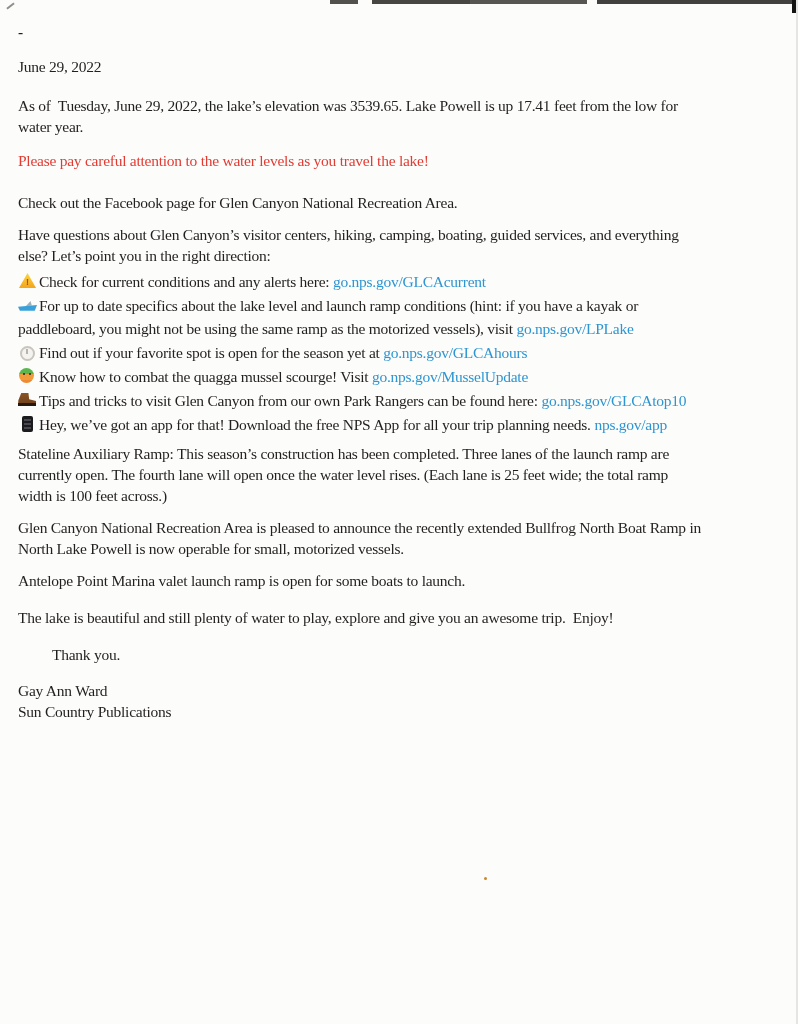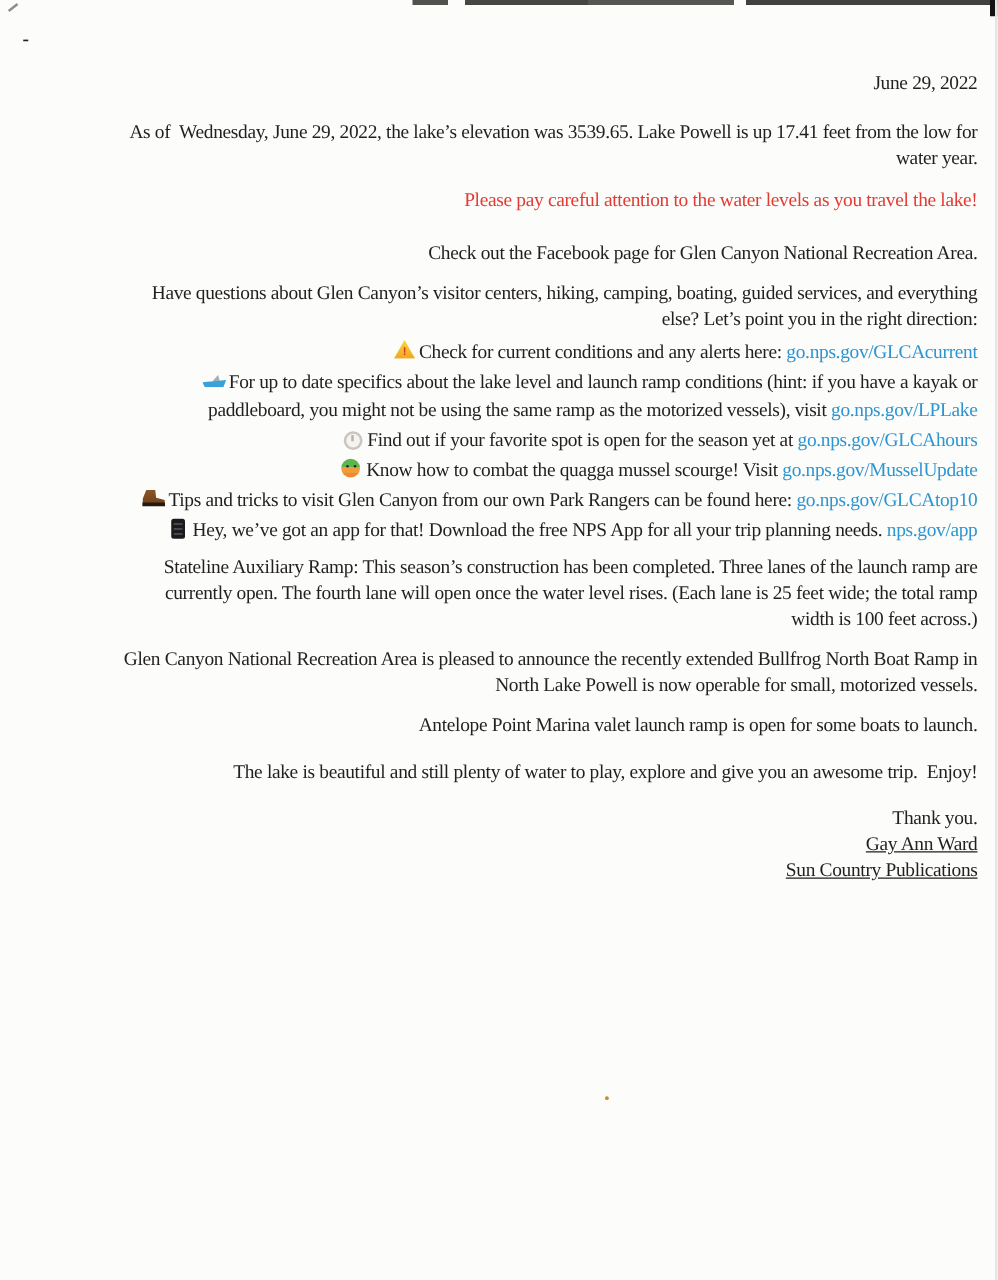--- a/index.html
+++ b/index.html
@@ -3,35 +3,35 @@
 <meta charset="utf-8">
 <style>
   html,body{margin:0;padding:0;background:#e9e9e7;}
   .page{
     position:relative;width:798px;height:1024px;margin:0 auto;
     background:#fcfcfa;overflow:hidden;
     font-family:"Liberation Serif","DejaVu Serif",serif;
     font-size:15.5px;line-height:21px;color:#221f1f;
     letter-spacing:-0.25px;
   }
-  .content{position:absolute;left:0;top:0;width:100%;box-sizing:border-box;padding:0 16px 0 18px;text-align:right;}
+  .content{position:absolute;left:0;top:0;width:100%;box-sizing:border-box;padding:0 16px 0 18px;}
   .para{white-space:pre-wrap;margin:0;}
   .p-date{margin-top:56px;}
   .p-intro{margin-top:18px;}
   .p-alert{margin-top:13px;color:var(--alert,#e23b33);}
   .p-fb{margin-top:21px;}
   .p-q{margin-top:11px;}
   .rows{margin-top:4px;}
   .row{white-space:pre-wrap;line-height:23px;margin:0 0 1px 0;}
   .p-state{margin-top:7px;}
   .p-bull{margin-top:11px;}
   .p-ant{margin-top:11px;}
   .p-lake{margin-top:16px;}
   .p-thanks{margin-top:16px;margin-left:34px;}
-  .p-sig{text-decoration:underline;}
+  .p-sig{margin-top:15px;}
   .lnk{color:var(--link,#2d95d2);text-underline-offset:2px;cursor:pointer;}
 
   
   .ic{display:inline-block;position:relative;width:19px;height:17px;margin-right:2px;vertical-align:-3px;}
   .ic-warning::before{content:"";position:absolute;left:1px;top:0;width:17px;height:15px;
     background:linear-gradient(180deg,#fdd53e,#f2a51e);clip-path:polygon(50% 0,100% 100%,0 100%);}
   .ic-warning::after{content:"!";position:absolute;left:1px;top:3px;width:17px;text-align:center;
     font:bold 9px/12px "Liberation Sans",sans-serif;color:#cb3a2a;letter-spacing:0;}
   .ic-boat::before{content:"";position:absolute;left:0;bottom:3px;width:19px;height:6px;background:#3aa1d8;
     clip-path:polygon(0 30%,100% 0,88% 95%,10% 95%);}
@@ -67,21 +67,21 @@
 <div class="page" style="color: rgb(34, 31, 31);">
   <div class="top-strip"></div>
   <div class="corner-mark"></div>
   <div class="pen-mark"></div>
   <div class="right-edge"></div>
   <div class="speck"></div>
   <div class="dash-mark">-</div>
 
   <div class="content">
     <p class="para p-date">June 29, 2022</p>
-    <p class="para p-intro">As of  Wednesday, June 29, 2022, the lake’s elevation was 3539.65. Lake Powell is up 17.41 feet from the low for
+    <p class="para p-intro">As of  Tuesday, June 29, 2022, the lake’s elevation was 3539.65. Lake Powell is up 17.41 feet from the low for
 water year.</p>
     <p class="para p-alert">Please pay careful attention to the water levels as you travel the lake!</p>
     <p class="para p-fb">Check out the Facebook page for Glen Canyon National Recreation Area.</p>
     <p class="para p-q">Have questions about Glen Canyon’s visitor centers, hiking, camping, boating, guided services, and everything
 else? Let’s point you in the right direction:</p>
 
     <div class="rows" id="link-rows">
         <div class="row"><span class="ic ic-warning"></span><span>Check for current conditions and any alerts here: </span><span class="lnk">go.nps.gov/GLCAcurrent</span></div>
         <div class="row"><span class="ic ic-boat"></span><span>For up to date specifics about the lake level and launch ramp conditions (hint: if you have a kayak or
 paddleboard, you might not be using the same ramp as the motorized vessels), visit </span><span class="lnk">go.nps.gov/LPLake</span></div>

